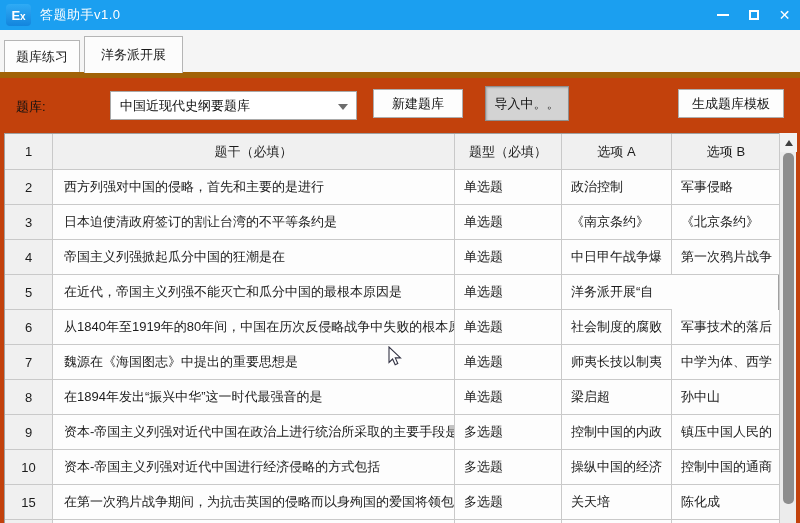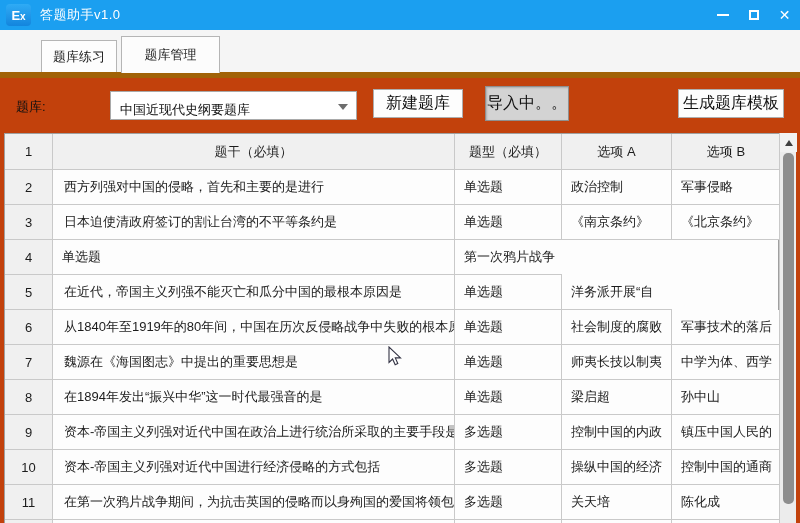--- a/index.html
+++ b/index.html
@@ -13,32 +13,32 @@
   .logo .x { font-size:10px; margin-top:3px; }
   .title-text { color:#fff; font-size:13px; margin-left:9px; letter-spacing:.5px; }
   .win-controls { position:absolute; right:0; top:0; height:30px; display:flex; }
   .win-btn { width:31px; height:30px; display:flex; align-items:center; justify-content:center; color:#fff; cursor:default; }
   .min-glyph { width:12px; height:2px; background:#fff; }
   .max-glyph { width:10px; height:10px; border:2px solid #fff; }
   .close-glyph { font-size:14px; line-height:14px; }
 
   
   .tabstrip { position:absolute; left:0; top:36px; width:800px; height:36px; }
-  .tab { position:absolute; background:#fdfdfd; border:1px solid #b5b5b5; display:flex; align-items:center; justify-content:center; font-size:13px; color:#1a1a1a;margin-left:37px; }
+  .tab { position:absolute; background:#fdfdfd; border:1px solid #b5b5b5; display:flex; align-items:center; justify-content:center; font-size:13px; color:#1a1a1a; }
   .tab.inactive { left:4px; top:4px; width:76px; height:32px; border-bottom:none; }
   .tab.active { left:84px; top:0; width:99px; height:37px; border-bottom:none; z-index:3; background:#fcfcfc; }
 
   
   .page { position:absolute; left:0; top:72px; width:800px; height:451px; background:#c2410c; border-top:6px solid #a16207; }
 
   
   .lbl-bank { position:absolute; left:16px; top:20px; font-size:13px; color:#111; }
-  .combo { position:absolute; left:110px; top:13px; width:247px; height:29px; background:#fff; border:1px solid #a9a9a9; display:flex; align-items:flex-end; font-size:13px; color:#111; padding-left:9px; }
+  .combo { position:absolute; left:110px; top:13px; width:247px; height:29px; background:#fff; border:1px solid #a9a9a9; display:flex; align-items:center; font-size:13px; color:#111; padding-left:9px; }
   .combo-arrow { position:absolute; right:8px; top:12px; width:0; height:0; border-left:5px solid transparent; border-right:5px solid transparent; border-top:6px solid #6d6d6d; }
-  .btn { position:absolute; top:11px; height:29px; background:#fdfdfd; border:1px solid #aeaeae; font-size:16px; color:#111; display:flex; align-items:center; justify-content:center; }
+  .btn { position:absolute; top:11px; height:29px; background:#fdfdfd; border:1px solid #aeaeae; font-size:13px; color:#111; display:flex; align-items:center; justify-content:center; }
   .btn-new    { left:373px; width:90px; }
   .btn-importing { left:485px; top:8px; width:84px; height:35px; background:#d3d3d3; border:1px solid #8f8f8f; box-shadow:inset 1px 1px 2px rgba(0,0,0,.18); }
   .btn-import { left:589px; width:69px; }
   .btn-template { left:678px; width:106px; }
 
   
   .table-wrap { position:absolute; left:4px; top:55px; width:775px; border:1px solid #a0a0a0; background:#fdfdfd; }
   .trow { display:grid; grid-template-columns:48px 402px 107px 110px 108px; }
   .cell { height:35px; border-right:1px solid #c9c9c9; border-bottom:1px solid #c9c9c9; display:flex; align-items:center; font-size:13px; color:#1c1c1c; overflow:hidden; white-space:nowrap; background:#fdfdfd; }
   .trow.header .cell { height:36px; background:#f0f0f0; justify-content:center; }
@@ -78,21 +78,21 @@
           <div class="close-glyph">✕</div>
         </div>
     </div>
   </div>
 
   <div class="tabstrip">
     <div class="tab inactive">
         <span>题库练习</span>
       </div>
     <div class="tab active">
-        <span>题库管理</span>
+        <span>洋务派开展</span>
       </div>
   </div>
 
   <div class="page">
 
     <div class="lbl-bank">题库:</div>
 
     <div class="combo">
       <span>中国近现代史纲要题库</span>
       <div class="combo-arrow"></div>
@@ -120,21 +120,23 @@
           </div>
           <div class="trow">
             <div class="cell num">3</div>
             <div class="cell stem">日本迫使清政府签订的割让台湾的不平等条约是</div>
             <div class="cell type">单选题</div>
             <div class="cell opt">《南京条约》</div>
             <div class="cell opt">《北京条约》</div>
           </div>
           <div class="trow">
             <div class="cell num">4</div>
-            <div class="cell type">单选题</div>
+            <div class="cell stem">帝国主义列强掀起瓜分中国的狂潮是在</div>
+            <div class="cell type">单选题</div>
+            <div class="cell opt">中日甲午战争爆</div>
             <div class="cell opt">第一次鸦片战争</div>
           </div>
           <div class="trow">
             <div class="cell num">5</div>
             <div class="cell stem">在近代，帝国主义列强不能灭亡和瓜分中国的最根本原因是</div>
             <div class="cell type">单选题</div>
             <div class="cell opt">洋务派开展“自</div>
           </div>
           <div class="trow">
             <div class="cell num">6</div>
@@ -165,21 +167,21 @@
             <div class="cell opt">镇压中国人民的</div>
           </div>
           <div class="trow">
             <div class="cell num">10</div>
             <div class="cell stem">资本-帝国主义列强对近代中国进行经济侵略的方式包括</div>
             <div class="cell type">多选题</div>
             <div class="cell opt">操纵中国的经济</div>
             <div class="cell opt">控制中国的通商</div>
           </div>
           <div class="trow">
-            <div class="cell num">11</div>
+            <div class="cell num">15</div>
             <div class="cell stem">在第一次鸦片战争期间，为抗击英国的侵略而以身殉国的爱国将领包括</div>
             <div class="cell type">多选题</div>
             <div class="cell opt">关天培</div>
             <div class="cell opt">陈化成</div>
           </div>
           <div class="trow">
             <div class="cell num">12</div>
             <div class="cell stem">资本-帝国主义列强对近代中国进行文化渗透的目的包括</div>
             <div class="cell type">多选题</div>
             <div class="cell opt">披着宗教外衣进</div>

